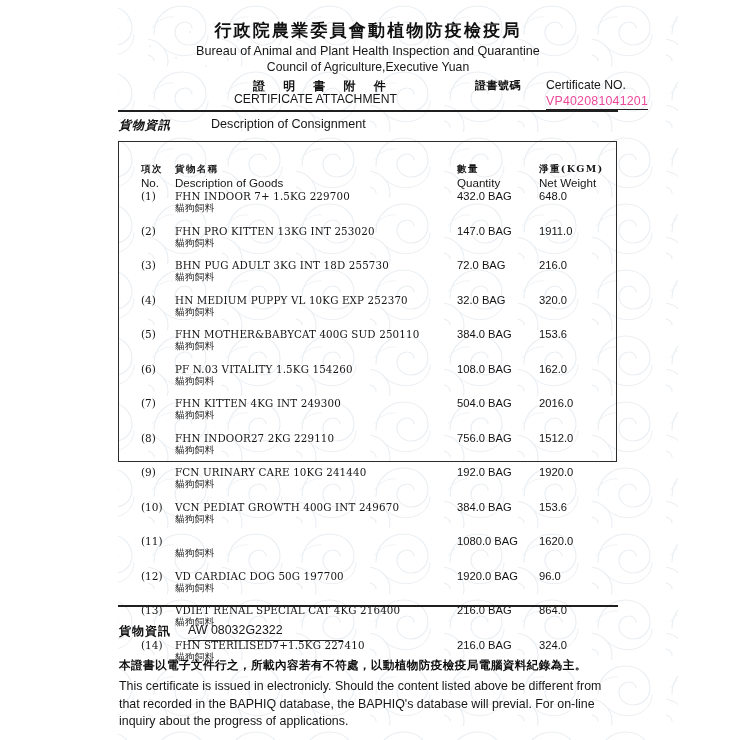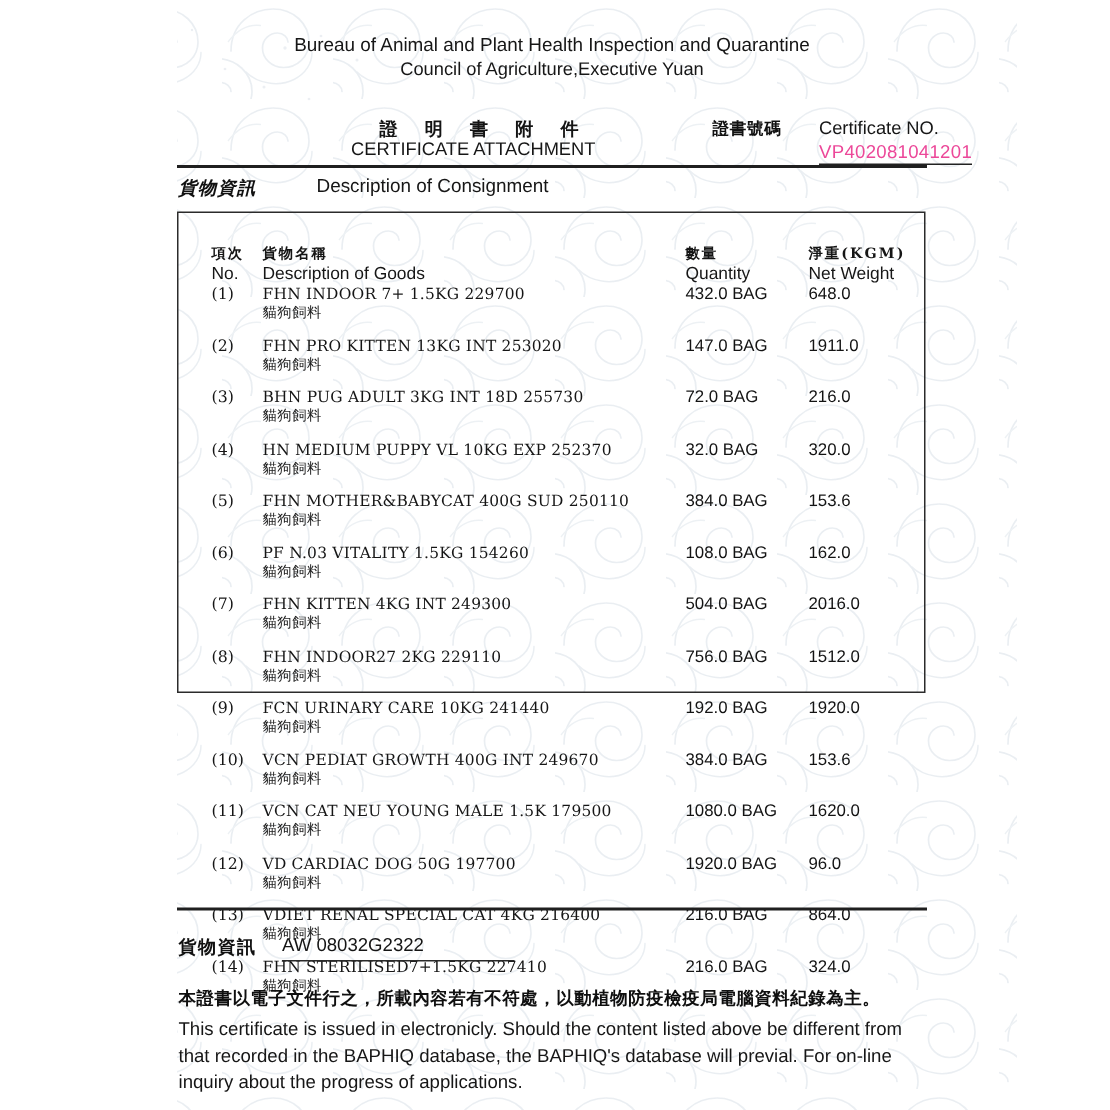--- a/index.html
+++ b/index.html
@@ -325,20 +325,21 @@
     <circle cx="150" cy="46" r="0.9"></circle>
       <circle cx="176" cy="58" r="1.0"></circle>
     <circle cx="206" cy="66" r="0.9"></circle>
       <circle cx="128" cy="20" r="0.8"></circle>
   </g>
 </svg>
 
 <div class="page">
 
   <div class="hdr">
+    <div class="hdr-cn">行政院農業委員會動植物防疫檢疫局</div>
     <div class="hdr-en1">Bureau of Animal and Plant Health Inspection and Quarantine</div>
     <div class="hdr-en2">Council of Agriculture,Executive Yuan</div>
   </div>
 
   <div class="attach-row">
     <div class="attach-cn">證 明 書 附 件</div>
     <div class="attach-en">CERTIFICATE ATTACHMENT</div>
     <div class="cert-cn">證書號碼</div>
     <div class="cert-en">Certificate NO.</div>
     <div class="cert-no">VP402081041201</div>
@@ -426,21 +427,20 @@
         </div>
         <div class="row">
           <div class="r-no">(10)</div>
           <div class="r-desc">VCN PEDIAT GROWTH 400G INT 249670</div>
           <div class="r-desc2">貓狗飼料</div>
           <div class="r-qty">384.0 BAG</div>
           <div class="r-net">153.6</div>
         </div>
         <div class="row">
           <div class="r-no">(11)</div>
-          <div class="r-desc">VCN CAT NEU YOUNG MALE 1.5K 179500</div>
           <div class="r-desc2">貓狗飼料</div>
           <div class="r-qty">1080.0 BAG</div>
           <div class="r-net">1620.0</div>
         </div>
         <div class="row">
           <div class="r-no">(12)</div>
           <div class="r-desc">VD CARDIAC DOG 50G 197700</div>
           <div class="r-desc2">貓狗飼料</div>
           <div class="r-qty">1920.0 BAG</div>
           <div class="r-net">96.0</div>

